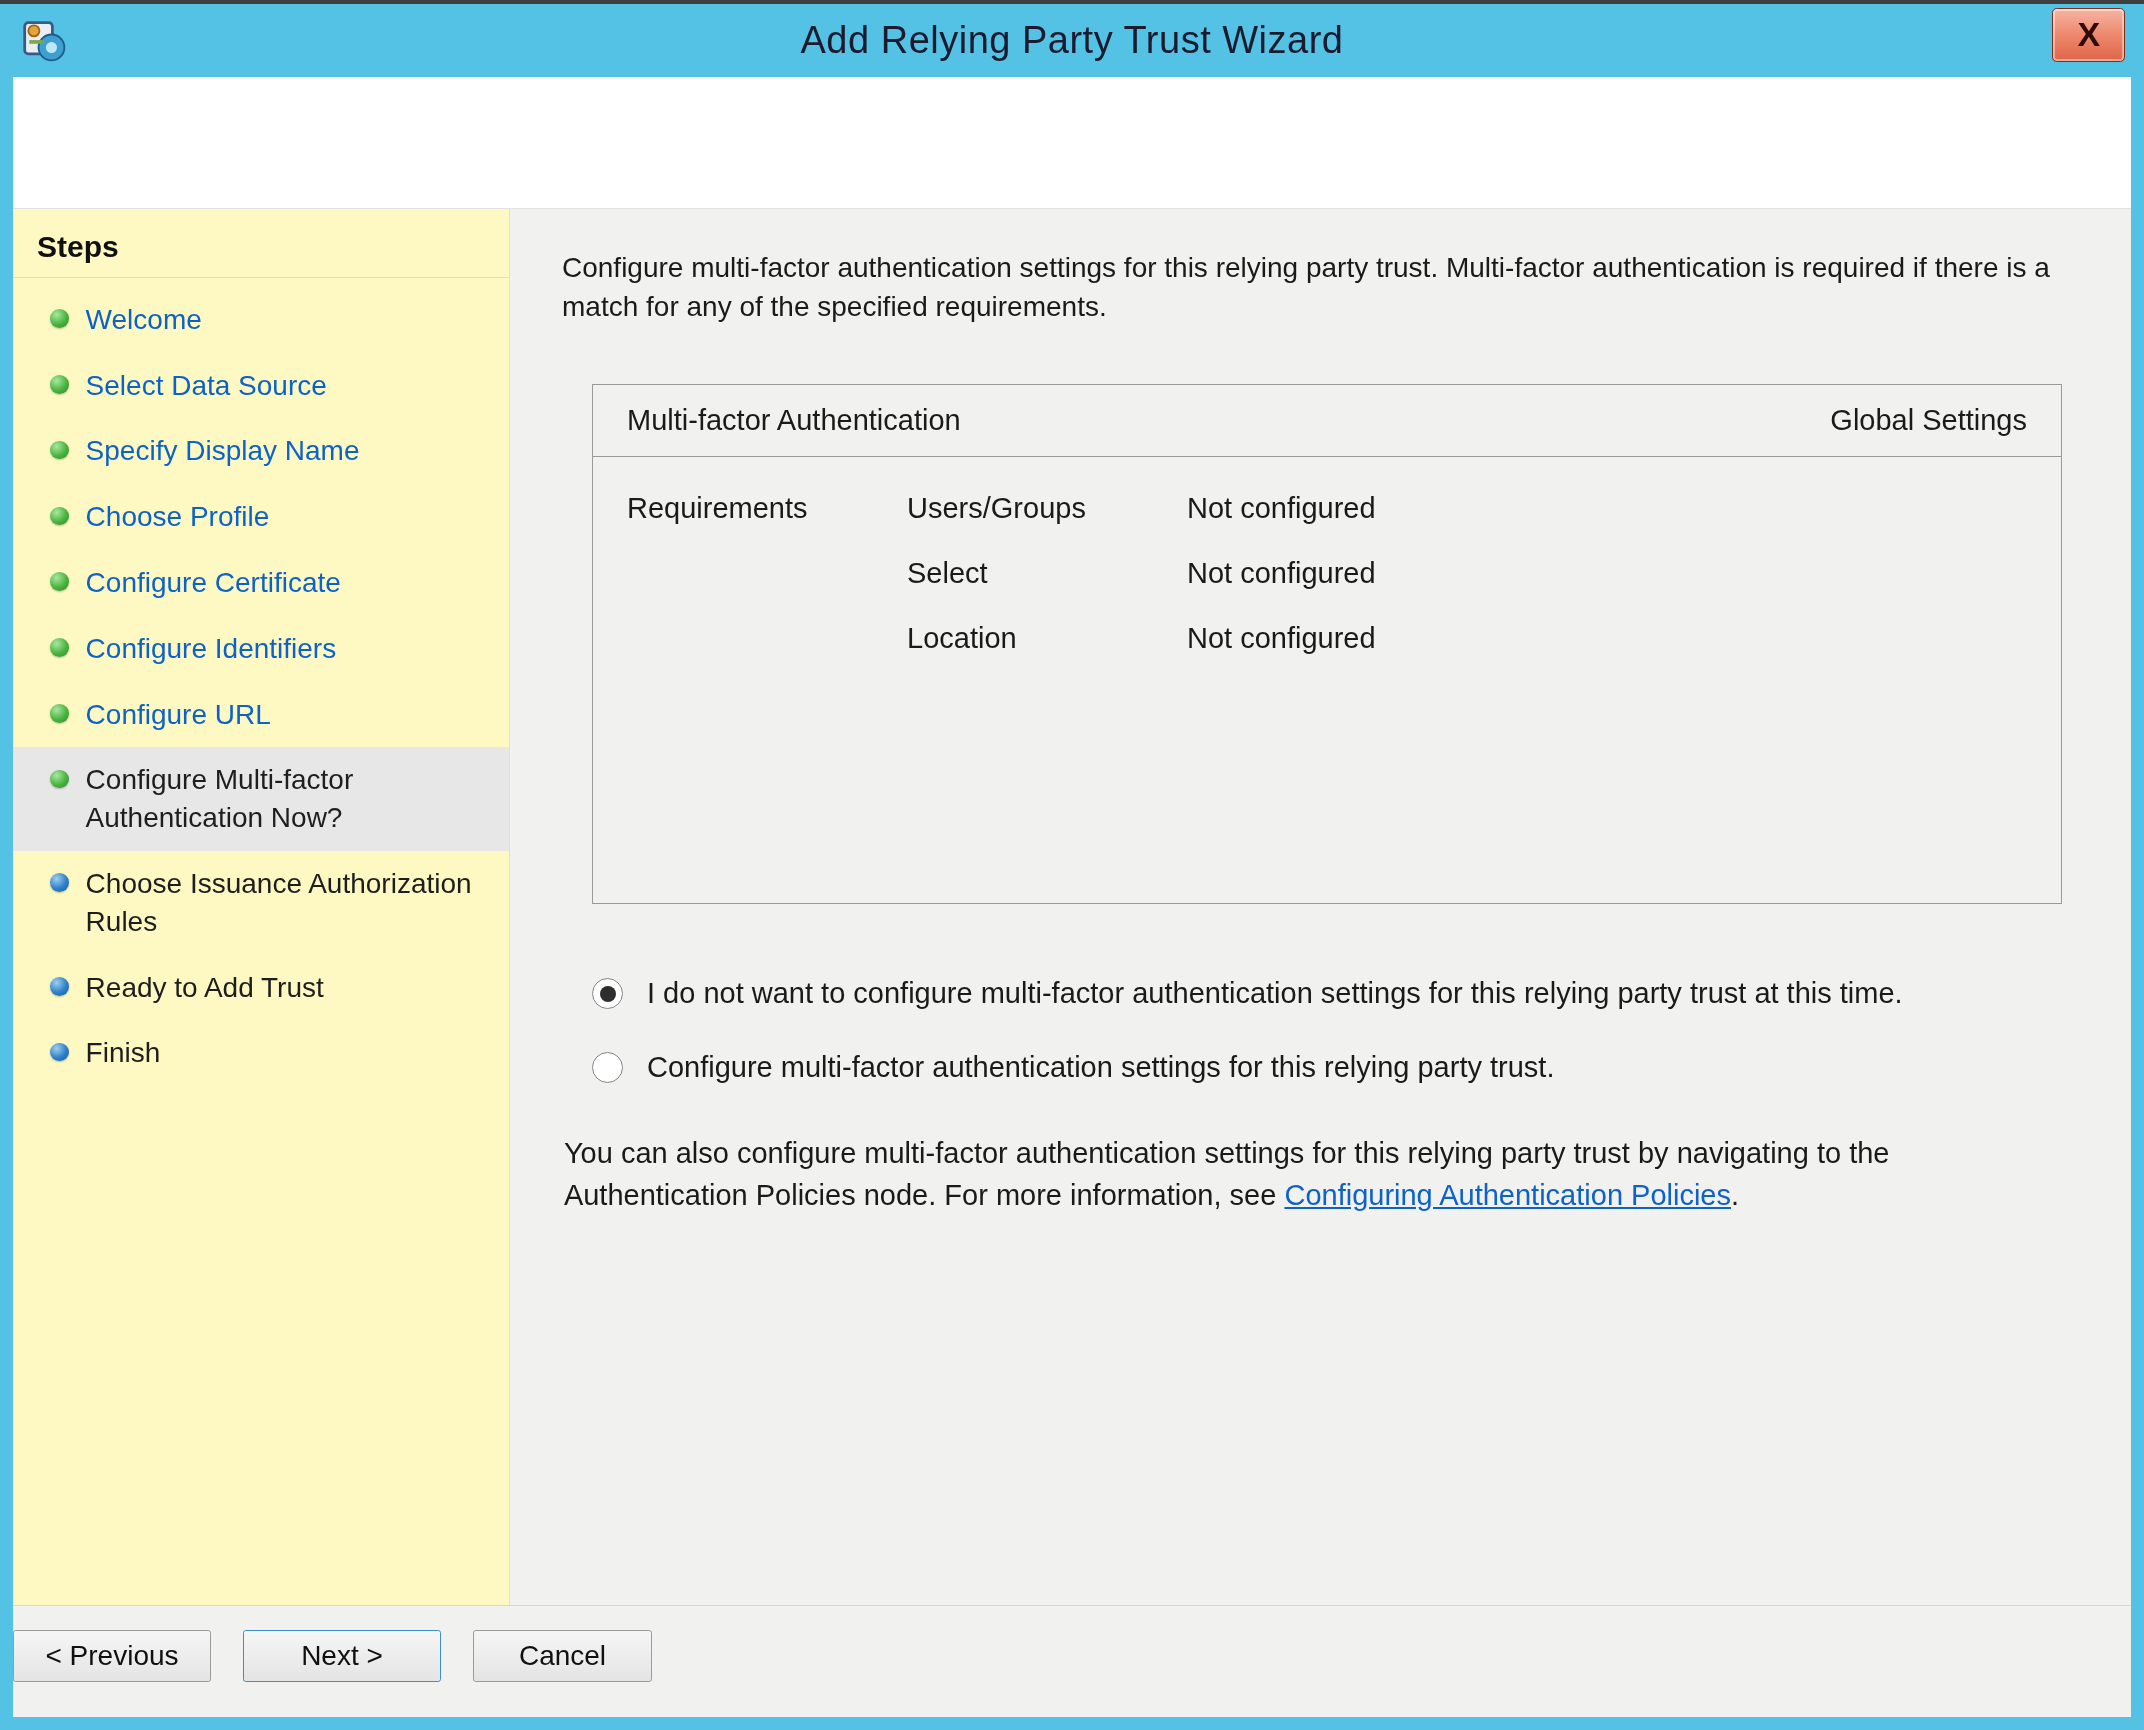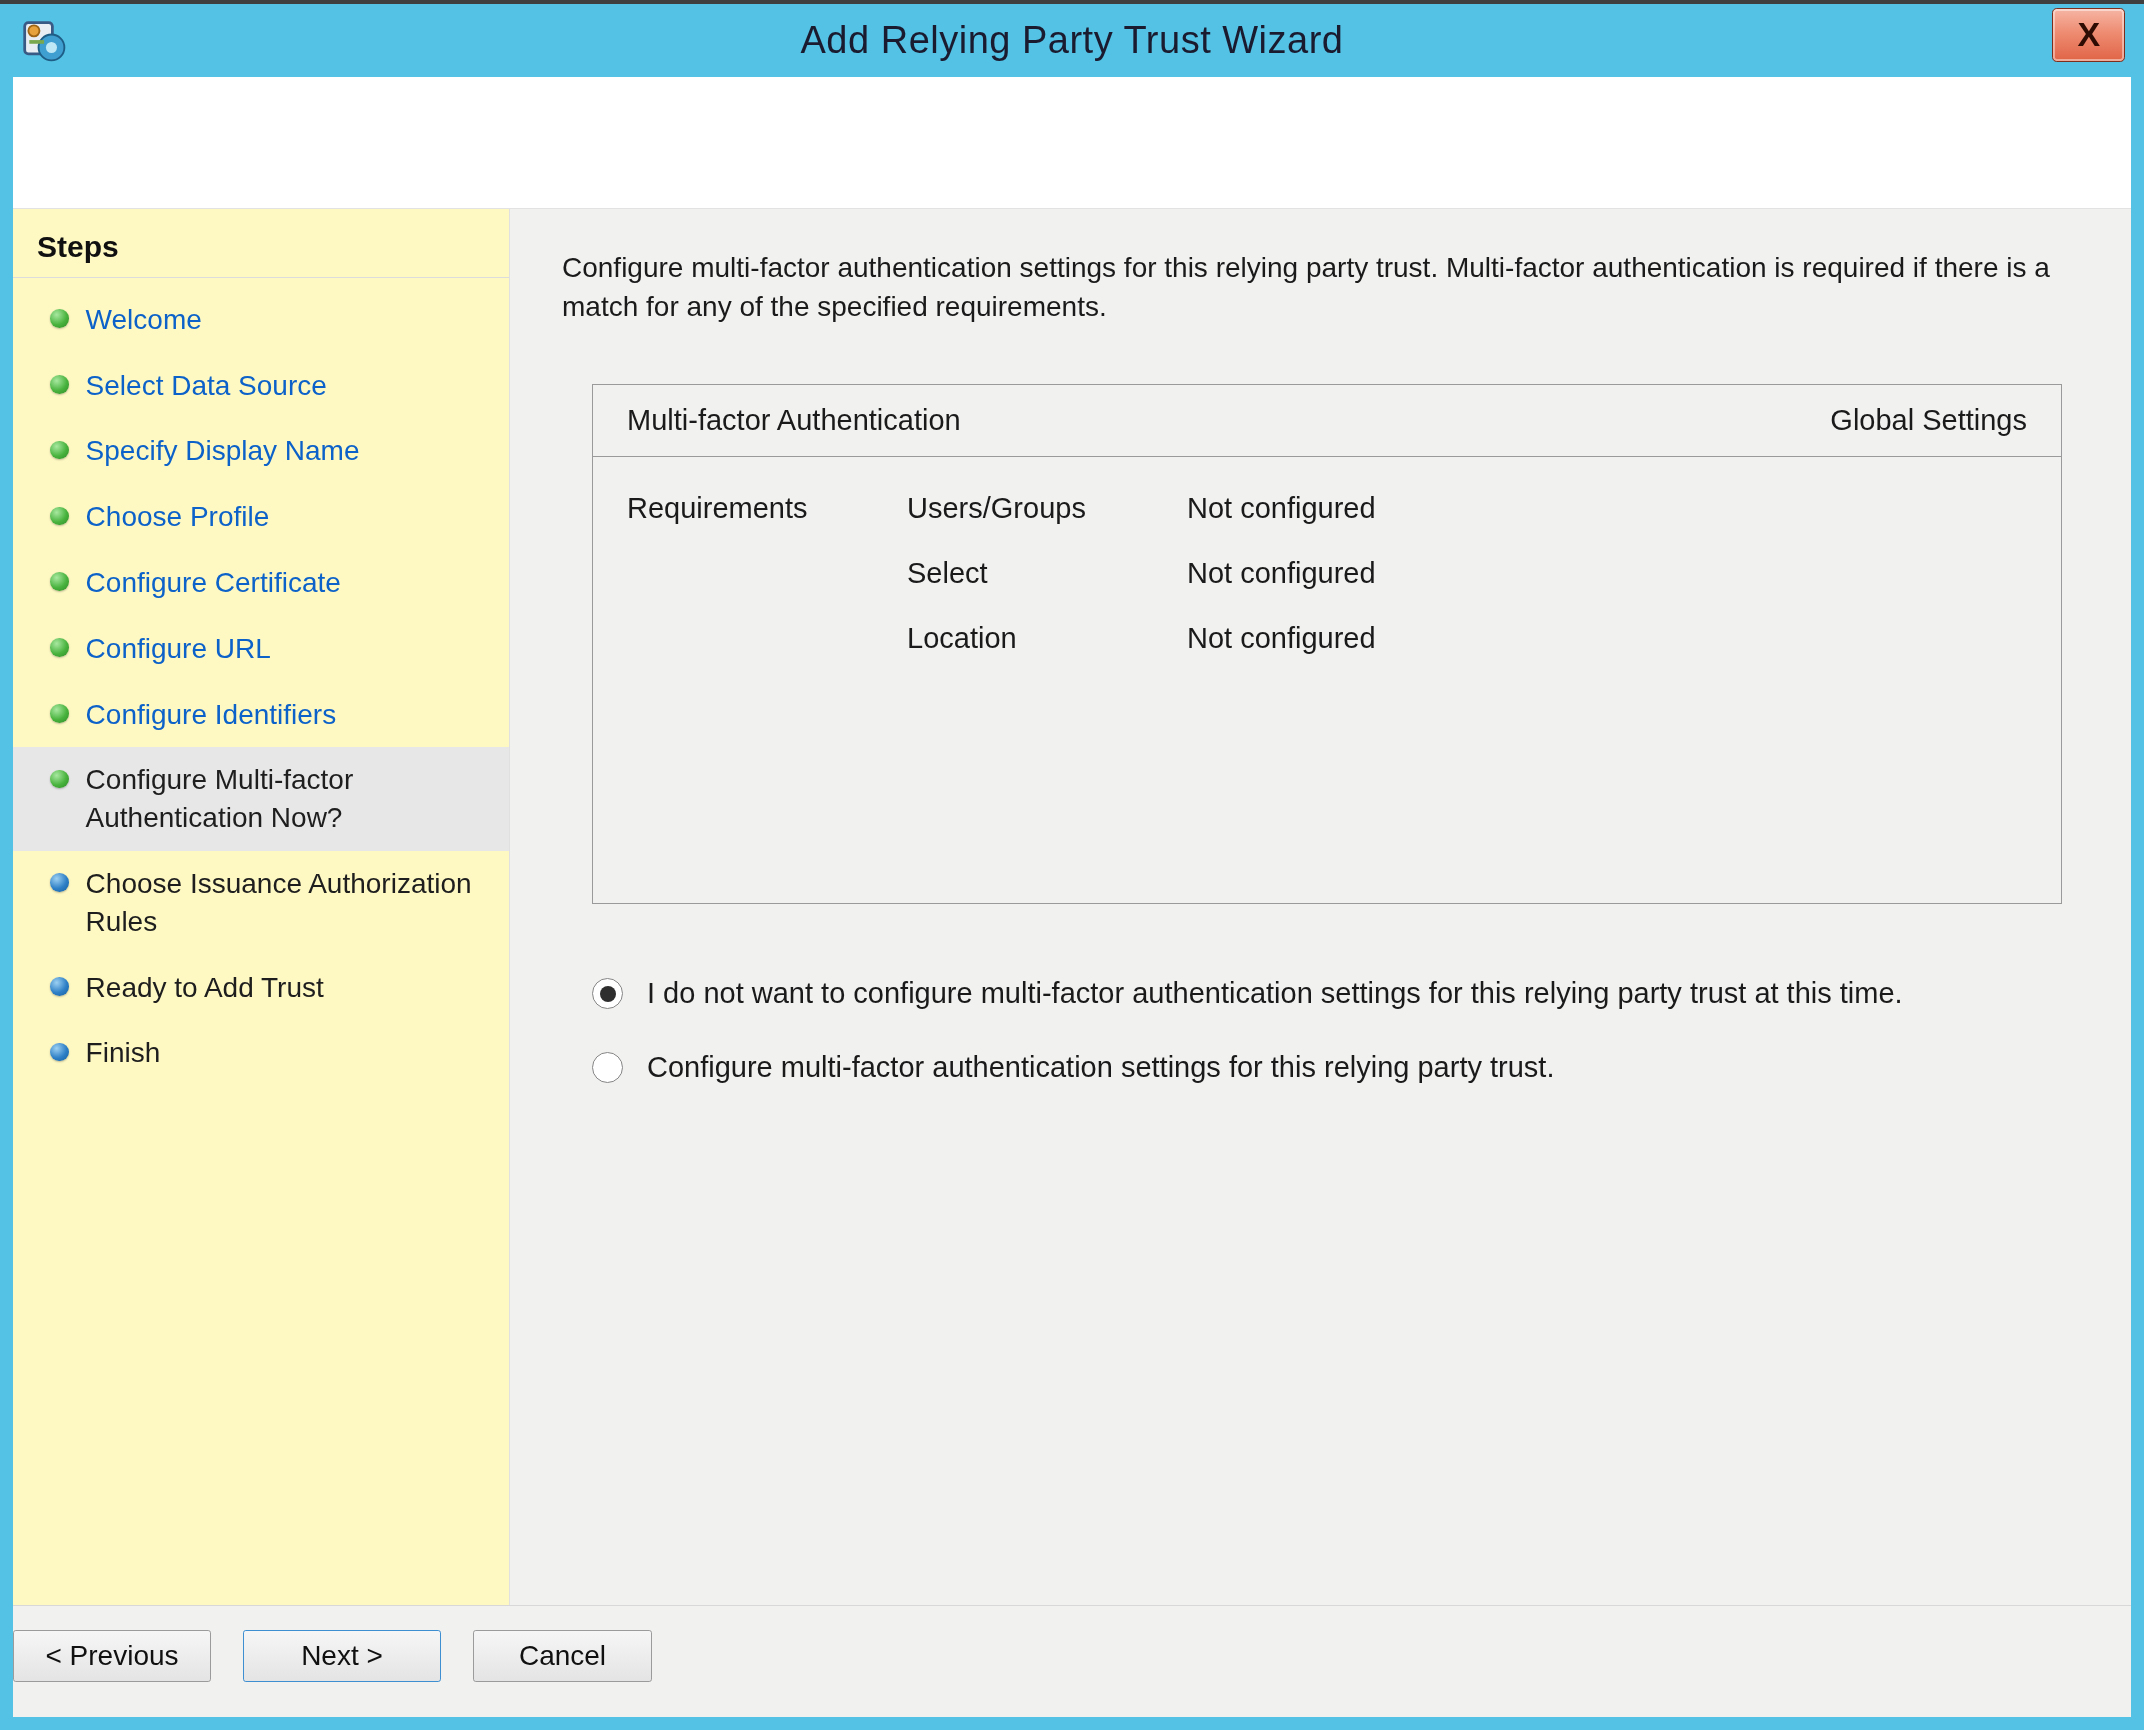--- a/index.html
+++ b/index.html
@@ -189,25 +189,25 @@
           <div class="step done">
             <span class="bullet done"></span>
             <span class="step-label">Choose Profile</span>
           </div>
           <div class="step done">
             <span class="bullet done"></span>
             <span class="step-label">Configure Certificate</span>
           </div>
           <div class="step done">
             <span class="bullet done"></span>
+            <span class="step-label">Configure Identifiers</span>
+          </div>
+          <div class="step done">
+            <span class="bullet done"></span>
             <span class="step-label">Configure URL</span>
-          </div>
-          <div class="step done">
-            <span class="bullet done"></span>
-            <span class="step-label">Configure Identifiers</span>
           </div>
           <div class="step current">
             <span class="bullet done"></span>
             <span class="step-label">Configure Multi-factor Authentication Now?</span>
           </div>
           <div class="step upcoming">
             <span class="bullet upcoming"></span>
             <span class="step-label">Choose Issuance Authorization Rules</span>
           </div>
           <div class="step upcoming">
@@ -253,20 +253,23 @@
           <div class="radio-row">
             <span class="radio selected"></span>
             <span>I do not want to configure multi-factor authentication settings for this relying party trust at this time.</span>
           </div>
           <div class="radio-row">
             <span class="radio"></span>
             <span>Configure multi-factor authentication settings for this relying party trust.</span>
           </div>
         </div>
 
+        <div class="footer-note">
+          <span>You can also configure multi-factor authentication settings for this relying party trust by navigating to the Authentication Policies node. For more information, see </span><span class="link">Configuring Authentication Policies</span><span>.</span>
+        </div>
       </div>
 
     </div>
 
     <div class="button-bar">
       <div class="btn">&lt; Previous</div>
       <div class="btn default">Next &gt;</div>
       <div class="btn cancel">Cancel</div>
     </div>
   </div>

